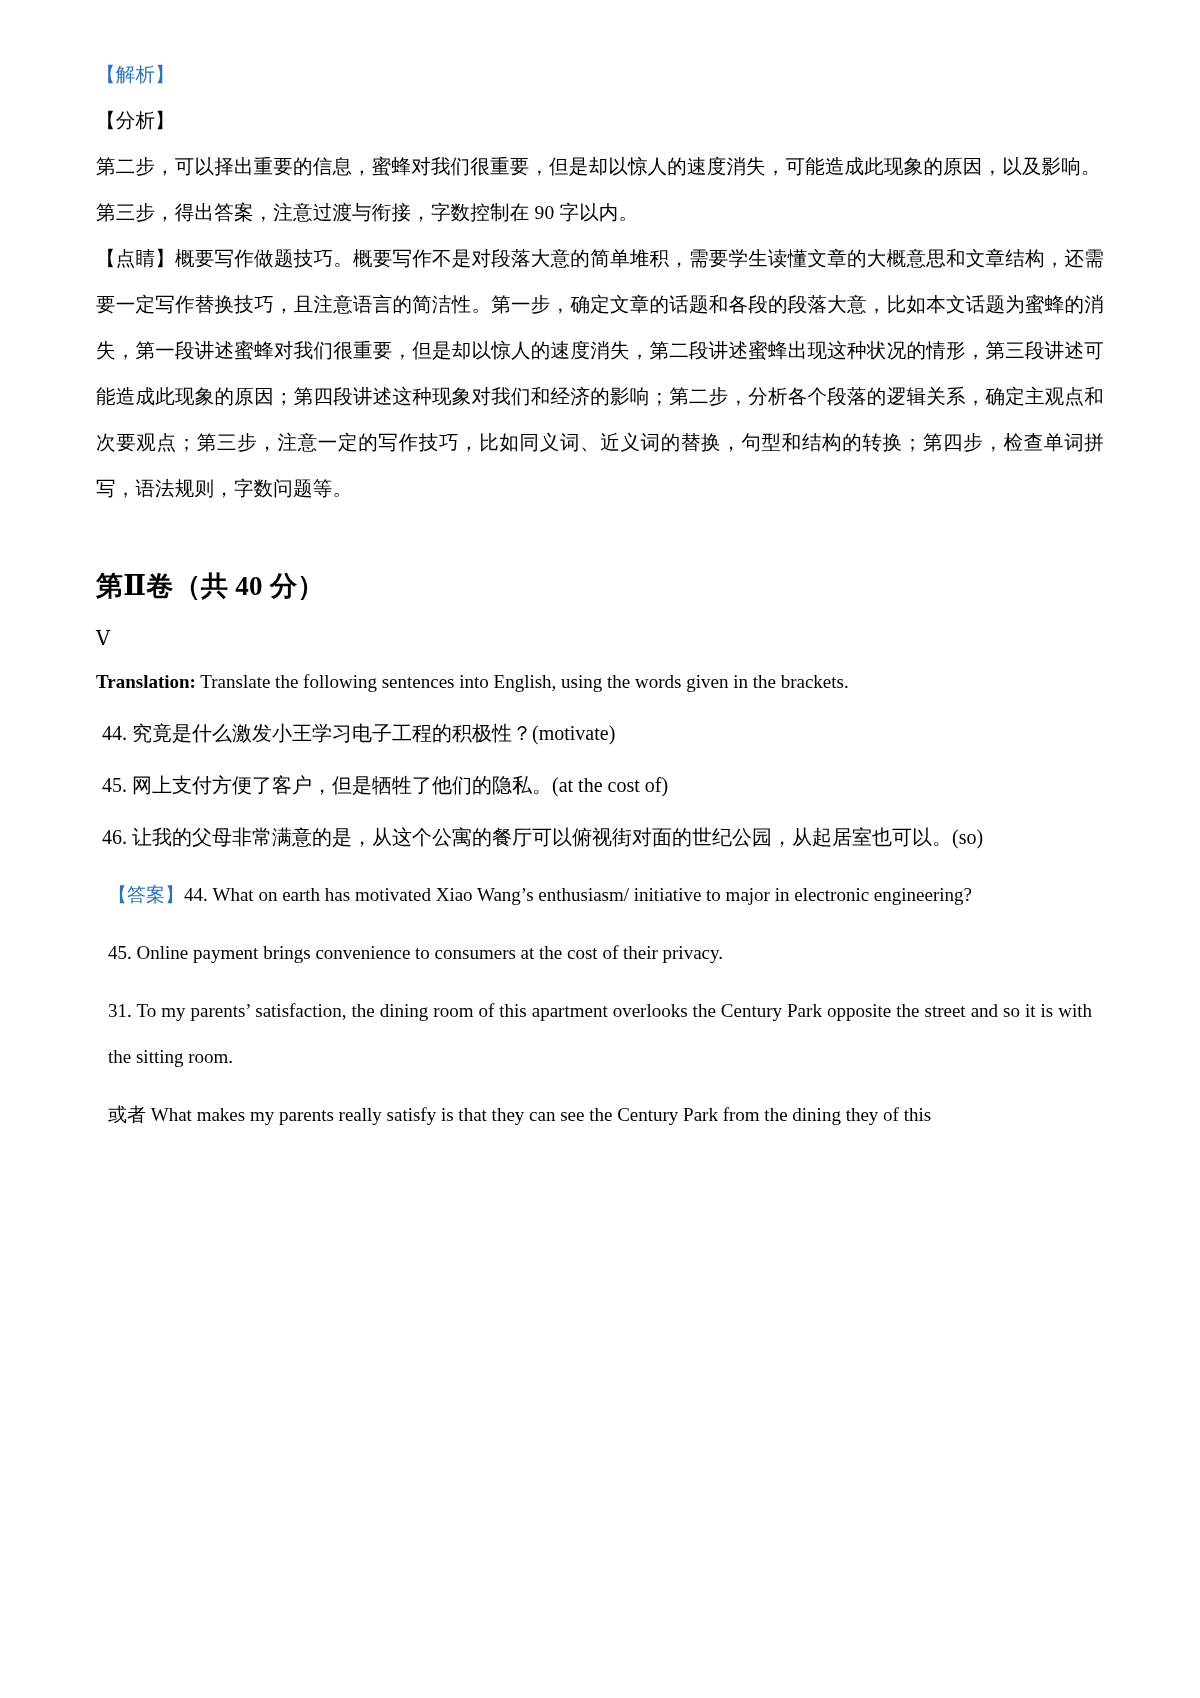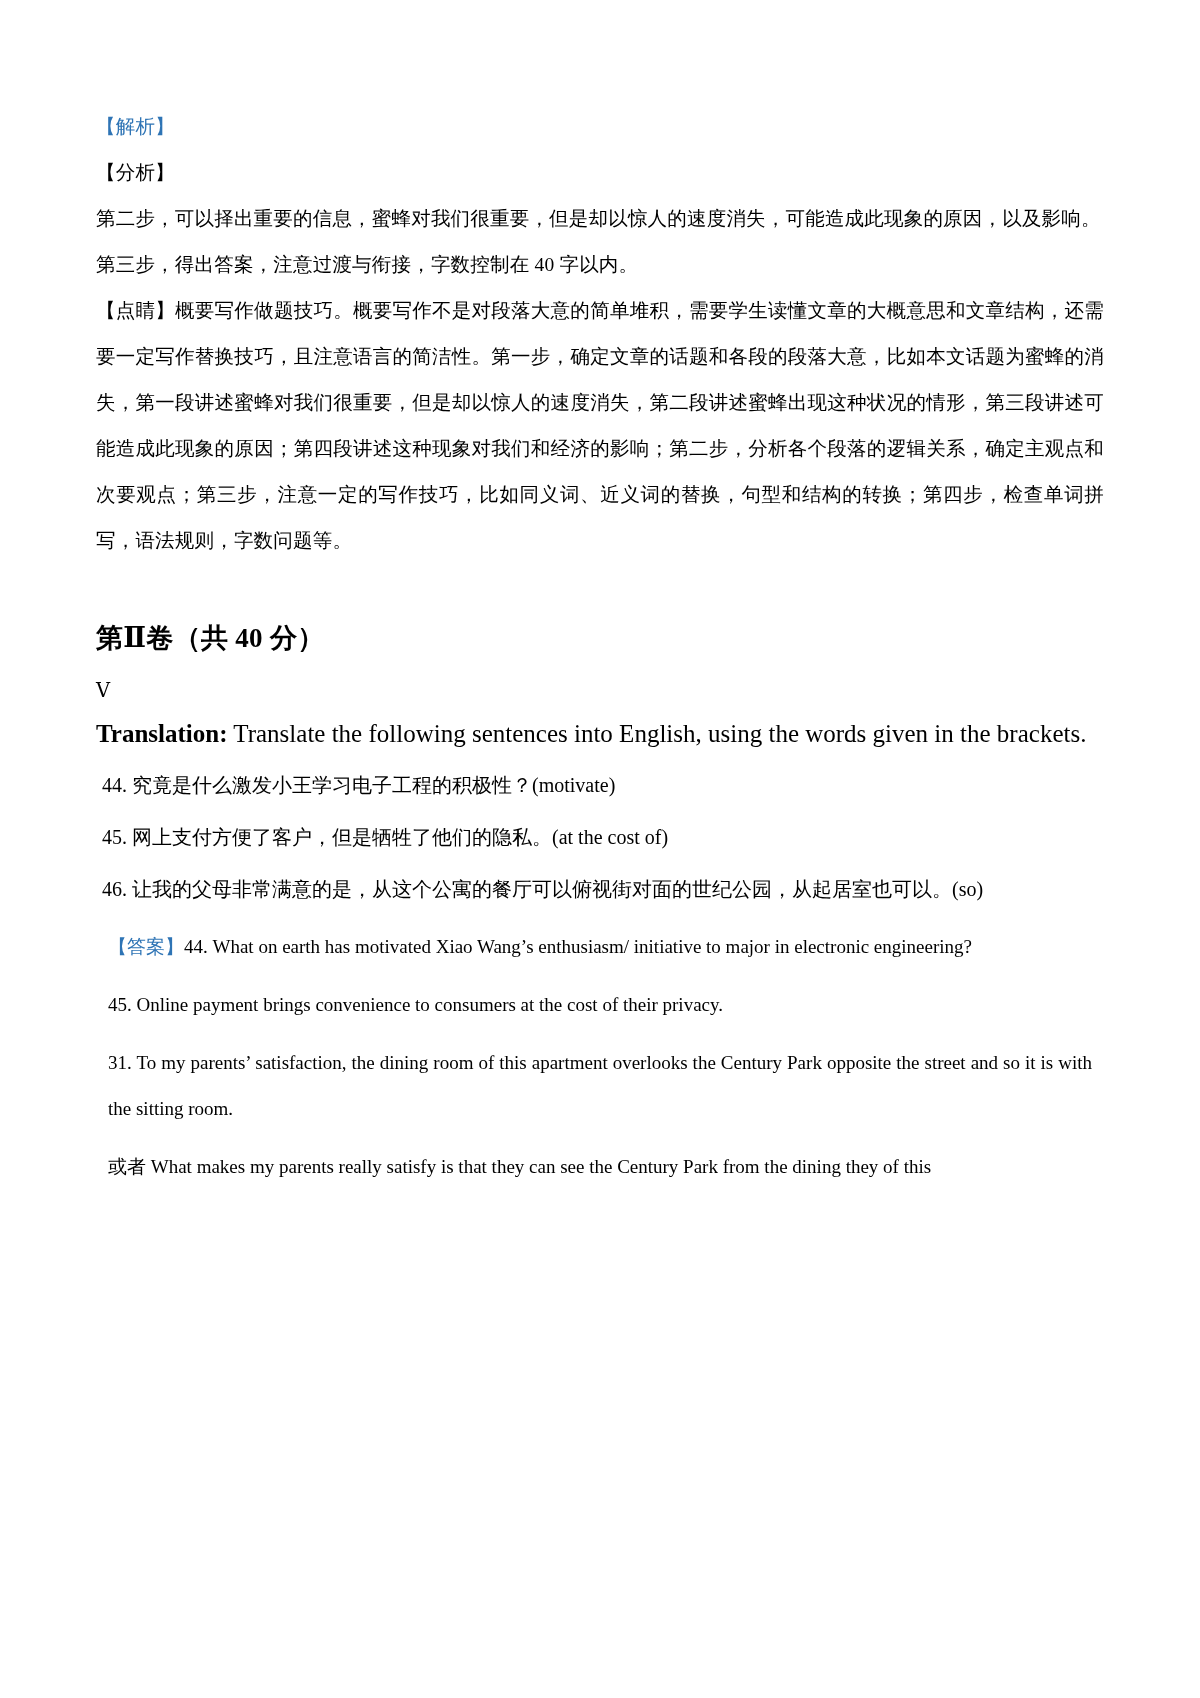--- a/index.html
+++ b/index.html
@@ -10,21 +10,21 @@
   body {
     width: 1200px;
     min-height: 1698px;
     font-family: "Liberation Serif", "DejaVu Serif", serif;
     color: #000000;
   }
   .page {
     width: 1200px;
     min-height: 1698px;
     box-sizing: border-box;
-    padding: 104px 96px 40px 96px;
+    padding: 52px 96px 40px 96px;
     position: relative;
   }
   .para {
     font-size: 19.5px;
     line-height: 46px;
     text-align: justify;
     margin: 0 0 0 0;
     letter-spacing: 0.2px;
   }
   .tag-blue {
@@ -38,21 +38,21 @@
     line-height: 44px;
     margin: 0;
     letter-spacing: 0.3px;
   }
   .roman {
     font-size: 19.5px;
     line-height: 42px;
     margin: 0;
   }
   .instruction {
-    font-size: 25px;
+    font-size: 19px;
     line-height: 44px;
     margin: 0;
   }
   .instruction .lead {
     font-weight: bold;
   }
   .q-line {
     font-size: 20px;
     line-height: 46px;
     margin: 6px;
@@ -70,21 +70,21 @@
 <div class="page">
 
   <p class="para tag-blue">【解析】</p>
 
   <p class="para">【分析】</p>
 
 
 
   <p class="para">第二步，可以择出重要的信息，蜜蜂对我们很重要，但是却以惊人的速度消失，可能造成此现象的原因，以及影响。</p>
 
-  <p class="para">第三步，得出答案，注意过渡与衔接，字数控制在 40 字以内。</p>
+  <p class="para">第三步，得出答案，注意过渡与衔接，字数控制在 90 字以内。</p>
 
   <p class="para"><span>【点睛】</span><span>概要写作做题技巧。概要写作不是对段落大意的简单堆积，需要学生读懂文章的大概意思和文章结构，还需要一定写作替换技巧，且注意语言的简洁性。第一步，确定文章的话题和各段的段落大意，比如本文话题为蜜蜂的消失，第一段讲述蜜蜂对我们很重要，但是却以惊人的速度消失，第二段讲述蜜蜂出现这种状况的情形，第三段讲述可能造成此现象的原因；第四段讲述这种现象对我们和经济的影响；第二步，分析各个段落的逻辑关系，确定主观点和次要观点；第三步，注意一定的写作技巧，比如同义词、近义词的替换，句型和结构的转换；第四步，检查单词拼写，语法规则，字数问题等。</span></p>
 
   <div class="spacer-lg"></div>
 
   <p class="section-title">第Ⅱ卷（共 40 分）</p>
 
   <div class="spacer-sm"></div>
 
   <p class="roman">Ⅴ</p>

